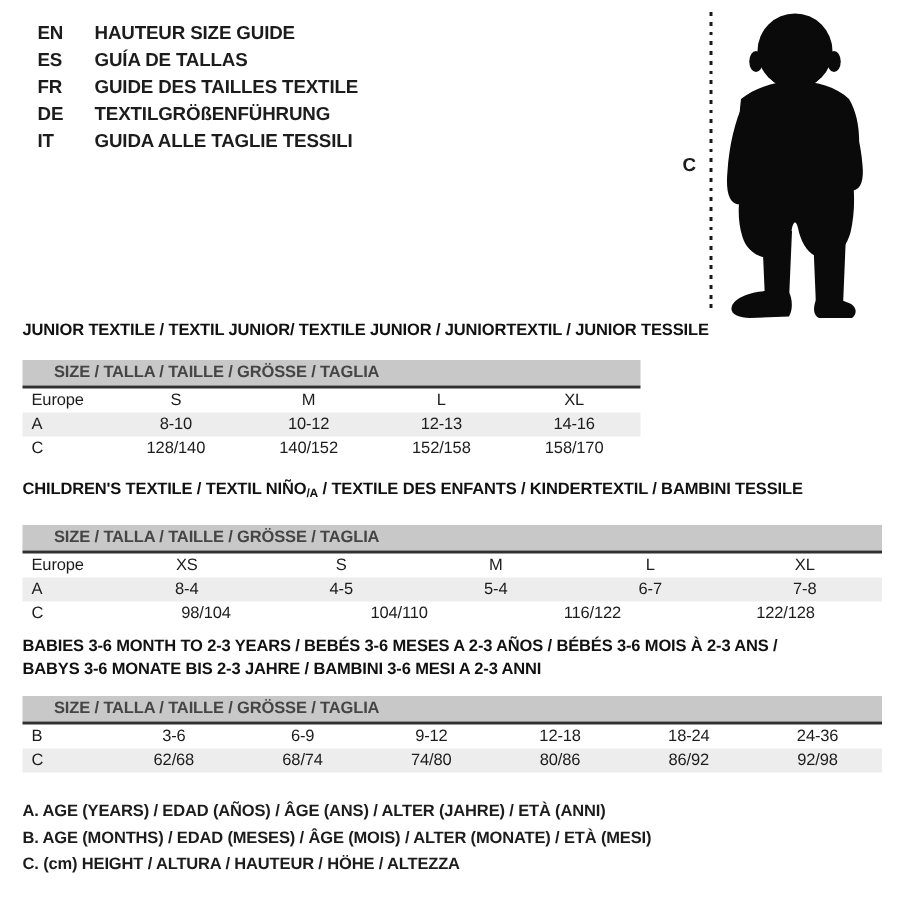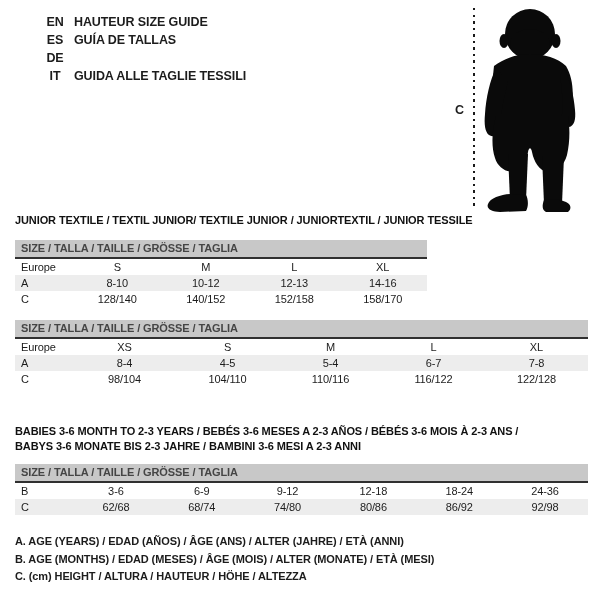--- a/index.html
+++ b/index.html
@@ -4,41 +4,41 @@
 <style>
   * { margin:0; padding:0; box-sizing:border-box; }
   html,body { background:#fff; }
   body { font-family:"Liberation Sans", sans-serif; color:#1c1c1c; }
   .page {
     position:relative; width:600px; height:600px; background:#ffffff;
     overflow:hidden; letter-spacing:-0.1px;
   }
 
   
-  .lang-list { position:absolute; left:36px; top:13px;text-align:center; }
+  .lang-list { position:absolute; left:25px; top:13px; }
   .lang-row { display:flex; height:18px; line-height:18px; font-weight:bold; font-size:12.5px; }
   .lang-code { width:38px; }
   .lang-label { white-space:nowrap; }
 
   
   .figure { position:absolute; left:440px; top:0; width:160px; height:220px; }
   .height-label { position:absolute; left:15px; top:103px; font-weight:bold; font-size:12.5px; }
   .dotted-line {
     position:absolute; left:33px; top:8px; width:2px; height:201px;
     background-image:repeating-linear-gradient(to bottom, #1a1a1a 0 2.5px, transparent 2.5px 6.5px);
   }
   .baby-svg { position:absolute; left:42px; top:4px; }
 
   
   .tbl { position:absolute; left:15px; }
   .tbl-title { font-size:11px; font-weight:bold; line-height:12px; color:#111; white-space:nowrap; }
   .tbl-title .sub { font-size:8px; vertical-align:-2px; }
   .sizebar {
     background:#c8c8c8; color:#454545; font-weight:bold; font-size:11px;
-    height:17px; line-height:17px; padding-left:6px;
+    height:17px; line-height:17px; padding-left:21px;
   }
   .divider { height:2px; background:#303030; }
   .row { display:flex; height:16px; line-height:16px; font-size:11px; }
   .row.alt { background:#ededed; }
   .lbl { width:58px; padding-left:6px; }
   .cell { flex:1; text-align:center; }
 
   #tbl-junior   { top:214px; width:412px; }
   #tbl-junior   .tbl-title { margin-bottom:14px; }
   #tbl-children { top:320px; width:573px; }
@@ -58,21 +58,26 @@
   <div class="lang-list">
     <div class="lang-row">
       <span class="lang-code">EN</span>
       <span class="lang-label">HAUTEUR SIZE GUIDE</span>
     </div>
     <div class="lang-row">
       <span class="lang-code">ES</span>
       <span class="lang-label">GUÍA DE TALLAS</span>
     </div>
     <div class="lang-row">
+      <span class="lang-code">FR</span>
+      <span class="lang-label">GUIDE DES TAILLES TEXTILE</span>
+    </div>
+    <div class="lang-row">
       <span class="lang-code">DE</span>
+      <span class="lang-label">TEXTILGRÖßENFÜHRUNG</span>
     </div>
     <div class="lang-row">
       <span class="lang-code">IT</span>
       <span class="lang-label">GUIDA ALLE TAGLIE TESSILI</span>
     </div>
   </div>
 
   <div class="figure">
     <span class="height-label">C</span>
     <div class="dotted-line"></div>
@@ -114,20 +119,21 @@
     <div class="row">
       <span class="lbl">C</span>
       <span class="cell">128/140</span>
       <span class="cell">140/152</span>
       <span class="cell">152/158</span>
       <span class="cell">158/170</span>
     </div>
   </section>
 
   <section class="tbl" id="tbl-children">
+    <h2 class="tbl-title"><span>CHILDREN'S TEXTILE / TEXTIL NIÑO</span><span class="sub">/A</span><span> / TEXTILE DES ENFANTS / KINDERTEXTIL / BAMBINI TESSILE</span></h2>
     <div class="sizebar">SIZE / TALLA / TAILLE / GRÖSSE / TAGLIA</div>
     <div class="divider"></div>
     <div class="row">
       <span class="lbl">Europe</span>
       <span class="cell">XS</span>
       <span class="cell">S</span>
       <span class="cell">M</span>
       <span class="cell">L</span>
       <span class="cell">XL</span>
     </div>
@@ -136,21 +142,20 @@
       <span class="cell">8-4</span>
       <span class="cell">4-5</span>
       <span class="cell">5-4</span>
       <span class="cell">6-7</span>
       <span class="cell">7-8</span>
     </div>
     <div class="row">
       <span class="lbl">C</span>
       <span class="cell">98/104</span>
       <span class="cell">104/110</span>
-      <span class="cell">110/116</span>
       <span class="cell">116/122</span>
       <span class="cell">122/128</span>
     </div>
   </section>
 
   <section class="tbl" id="tbl-babies">
     <h2 class="tbl-title"><span>BABIES 3-6 MONTH TO 2-3 YEARS / BEBÉS 3-6 MESES A 2-3 AÑOS / BÉBÉS 3-6 MOIS À 2-3 ANS /</span><br><span>BABYS 3-6 MONATE BIS 2-3 JAHRE / BAMBINI 3-6 MESI A 2-3 ANNI</span></h2>
     <div class="sizebar">SIZE / TALLA / TAILLE / GRÖSSE / TAGLIA</div>
     <div class="divider"></div>
     <div class="row">

